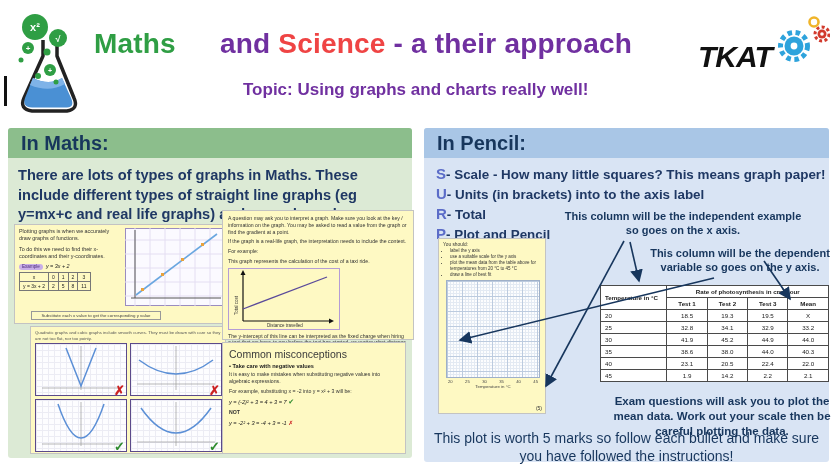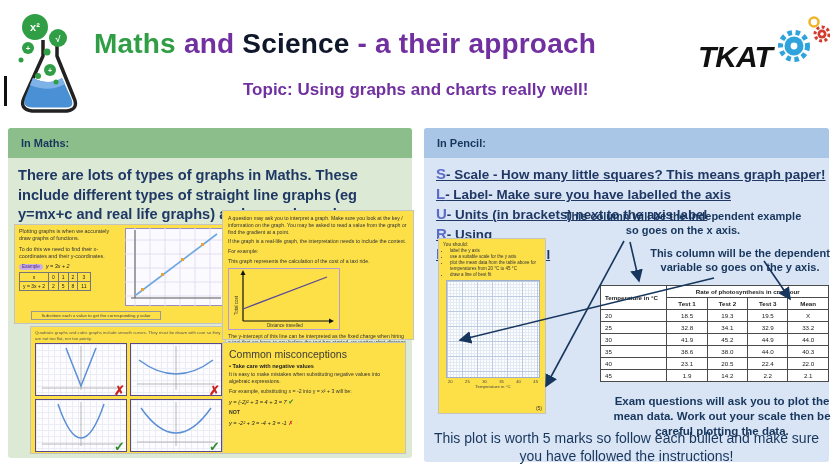--- a/index.html
+++ b/index.html
@@ -12,27 +12,27 @@
   #page-title { position: absolute; left: 94px; top: 28px; font-size: 28px; font-weight: bold; letter-spacing: .2px; white-space: nowrap; }
   #topic { position: absolute; left: 243px; top: 80px; font-size: 17px; font-weight: 600; color: #7030a0; }
   #tkat { position: absolute; left: 696px; top: 14px; width: 138px; height: 68px; }
   #tkat-text { position: absolute; left: 2px; top: 26px; font-size: 30px; font-weight: 800; color: #111; letter-spacing: -1px; font-style: italic; }
   #tkat-gears { position: absolute; right: 4px; top: 0; }
 
   
   .panel { position: absolute; border-radius: 3px; }
   #maths-panel { left: 8px; top: 128px; width: 404px; height: 330px; background: #dcead5; }
   #science-panel { left: 424px; top: 128px; width: 405px; height: 334px; background: #d9e4f4; }
-  .panel-head { height: 30px; line-height: 30px; padding-left: 13px; font-size: 11px; font-weight: bold; color: #17365c; border-radius: 3px 3px 0 0; }
+  .panel-head { height: 30px; line-height: 30px; padding-left: 13px; font-size: 20px; font-weight: bold; color: #17365c; border-radius: 3px 3px 0 0; }
   #maths-head { background: #8cbe8c; }
   #science-head { background: #a9c6e6; }
 
   #maths-intro { position: absolute; left: 10px; top: 38px; width: 394px; font-size: 14.6px; line-height: 1.34; font-weight: 600; color: #1f3864; }
 
-  .white-box { position: absolute; background: #fde047; border: 1px solid #c3c3c3; }
+  .white-box { position: absolute; background: #fef9c3; border: 1px solid #c3c3c3; }
   .tinytext { font-size: 5.4px; color: #333; line-height: 1.35; }
 
   
   #plot-box { left: 6px; top: 96px; width: 213px; height: 100px; padding: 3px; }
   #plot-box .pb-text { position: absolute; left: 4px; top: 3px; width: 102px; }
   .example-row { margin: 3px 0 2px; display: flex; align-items: center; gap: 3px; }
   .example-pill { background: #c9aee8; color: #4a2a7a; border-radius: 5px; padding: 0 3px; font-size: 4.6px; }
   .eq { font-size: 5.4px; font-style: italic; color: #222; }
   .mini-table { border-collapse: collapse; font-size: 5px; margin-top: 1px; }
   .mini-table td { border: 0.5px solid #777; padding: 0.5px 3px; text-align: center; color: #222; }
@@ -57,21 +57,21 @@
   #misc-box { left: 214px; top: 214px; width: 184px; height: 112px; padding: 5px 6px; }
   #misc-title { font-size: 10.5px; color: #3a3a3a; margin-bottom: 3px; }
   #misc-box .bullet { font-size: 5.6px; font-weight: bold; color: #222; margin-bottom: 2px; }
   #misc-box p { font-size: 5.2px; color: #333; line-height: 1.35; margin-bottom: 3px; }
   .formula { font-size: 5.6px; font-style: italic; color: #222; margin-bottom: 3px; }
   .fm-check { color: #2e8b2e; font-size: 7px; font-style: normal; }
   .fm-cross { color: #cc2222; font-size: 6px; font-style: normal; }
 
   
   #slurp { position: absolute; left: 12px; top: 36px; }
-  .slurp-line { font-size: 13.4px; font-weight: 600; color: #1f3864; line-height: 19px; white-space: nowrap; text-decoration: underline; }
+  .slurp-line { font-size: 13.4px; font-weight: 600; color: #1f3864; line-height: 19px; white-space: nowrap; }
   .slurp-letter { color: #5b6cc8; font-weight: 700; font-size: 15px; }
   .annotation { position: absolute; font-size: 11px; font-weight: 600; color: #17365d; line-height: 1.25; text-align: center; }
   #annot-independent { left: 138px; top: 82px; width: 242px; }
   #annot-dependent { left: 212px; top: 119px; width: 208px; }
 
   
   #exam-box { left: 14px; top: 110px; width: 108px; height: 176px; padding: 3px 4px; }
   #exam-intro { font-size: 4.8px; color: #333; }
   #exam-bullets { margin: 1px 0 2px 7px; }
   #exam-bullets li { font-size: 4.5px; color: #333; line-height: 1.35; }
@@ -120,21 +120,21 @@
       <circle cx="14" cy="50" r="2.5" fill="#2f9e44"></circle>
       <circle cx="43" cy="60" r="6" fill="#2f9e44"></circle>
       <text x="43" y="63" font-size="7" font-weight="bold" fill="#fff" text-anchor="middle">+</text>
       <circle cx="31" cy="66" r="3" fill="#2f9e44"></circle>
       <circle cx="49" cy="72" r="2.5" fill="#2f9e44"></circle>
     </svg>
   </div>
 
   <div id="page-title">
     
-  <span style="color: rgb(47, 158, 68); text-align: center;">Maths </span><span style="color: rgb(112, 48, 160);">and </span><span style="color: #0f172a;">Science</span><span style="color: rgb(112, 48, 160);"> - a their approach</span></div>
+  <span style="color: rgb(47, 158, 68); text-align: center;">Maths </span><span style="color: rgb(112, 48, 160); margin-left: 36px;">and </span><span style="color: #ef4444;">Science</span><span style="color: rgb(112, 48, 160);"> - a their approach</span></div>
   <div id="topic">Topic: Using graphs and charts really well!</div>
 
   <div id="tkat">
     <div id="tkat-text">TKAT</div>
     <svg id="tkat-gears" width="62" height="52" viewBox="0 0 62 52">
       <circle cx="46" cy="8" r="4.5" fill="none" stroke="#f0b429" stroke-width="2.6"></circle>
       <circle cx="54" cy="20" r="7" fill="none" stroke="#d23b2e" stroke-width="3" stroke-dasharray="3 2.4"></circle>
       <circle cx="54" cy="20" r="4.5" fill="#d23b2e"></circle>
       <circle cx="54" cy="20" r="1.8" fill="#fff"></circle>
       <circle cx="26" cy="32" r="13.5" fill="none" stroke="#2ea3dc" stroke-width="5" stroke-dasharray="4.5 3.6"></circle>
@@ -270,25 +270,24 @@
     </div>
   </div>
 
   <div id="science-panel" class="panel">
     <div id="science-head" class="panel-head">In Pencil:</div>
 
     <div id="slurp">
 
         <div class="slurp-line"><span class="slurp-letter">S</span><span>- Scale - How many little squares? This means graph paper!</span></div>
 
-        <div class="slurp-line"><span class="slurp-letter">L</span><span>- Label- Make sure you have labelled the axis</span></div>
-
-        <div class="slurp-line"><span class="slurp-letter">U</span><span>- Units (in brackets) next to the axis label</span></div>
-
-        <div class="slurp-line"><span class="slurp-letter">R</span><span>- Using</span></div>
+
+        <div class="slurp-line"><span class="slurp-letter">U</span><span>- Units (in brackets) into to the axis label</span></div>
+
+        <div class="slurp-line"><span class="slurp-letter">R</span><span>- Total</span></div>
 
         <div class="slurp-line"><span class="slurp-letter">P</span><span>- Plot and Pencil</span></div>
       </div>
 
     <div id="annot-independent" class="annotation">This column will be the independent example so goes on the x axis.</div>
     <div id="annot-dependent" class="annotation">This column will be the dependent variable so goes on the y axis.</div>
 
     <div id="exam-box" class="white-box">
       <div id="exam-intro">You should:</div>
       <ul id="exam-bullets">

